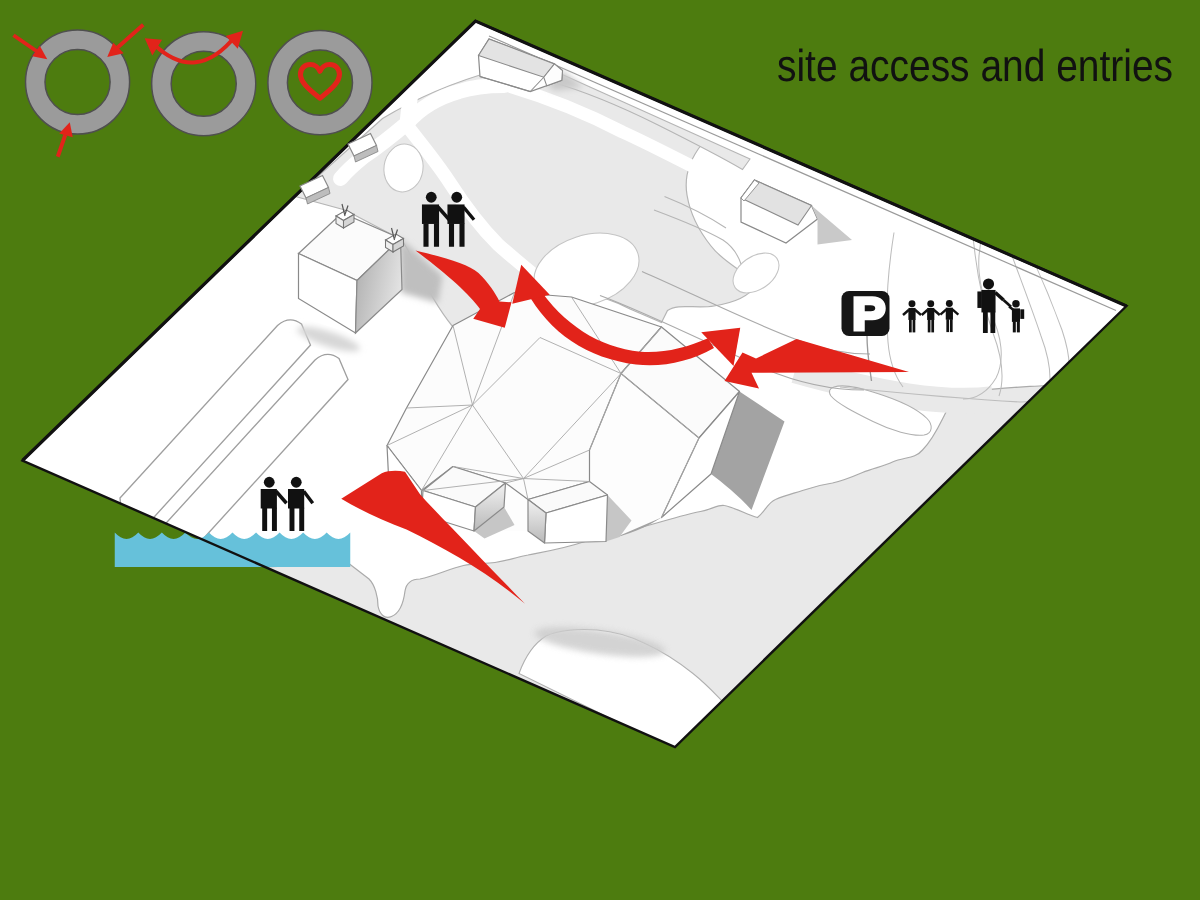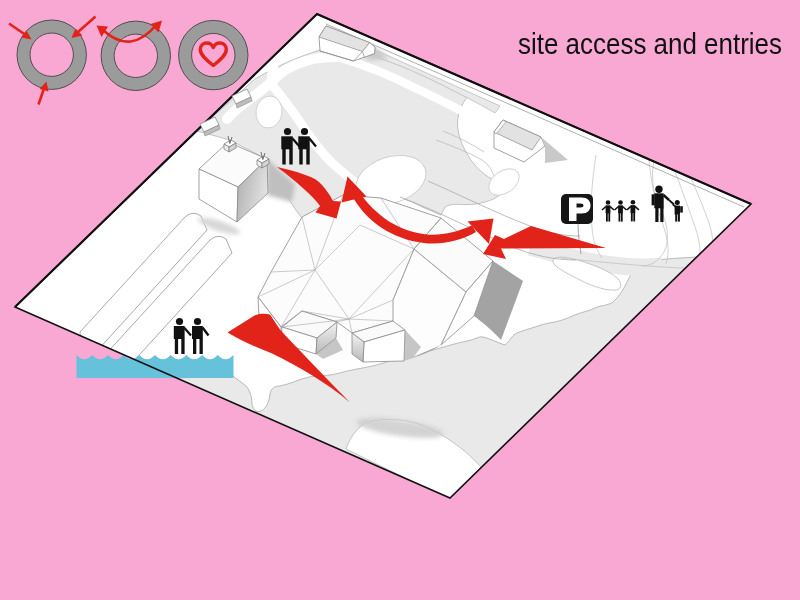--- a/index.html
+++ b/index.html
@@ -1,16 +1,16 @@
 <!DOCTYPE html>
 <html><head>
 <meta charset="utf-8">
 <style>
 html,body{margin:0;padding:0;background:#ffffff;}
-#stage{position:relative;width:800px;height:600px;background:#f9a8d4;overflow:hidden;
+#stage{position:relative;width:800px;height:600px;background:#4d7c0f;overflow:hidden;
 font-family:"Liberation Sans",sans-serif;}
 </style>
 </head>
 <body>
 <div id="stage">
 <svg width="800" height="600" viewBox="0 0 800 600" xmlns="http://www.w3.org/2000/svg">
 <defs>
 <clipPath id="quadclip">
   <polygon points="317,14 751,204 450,498 15,307"></polygon>
 </clipPath>

